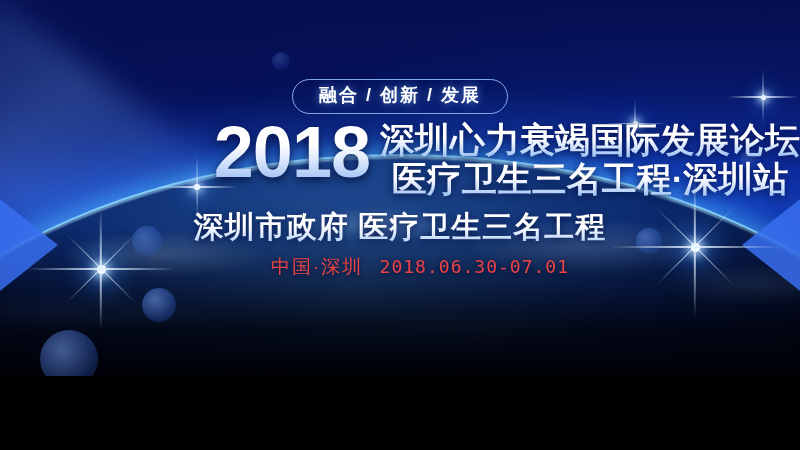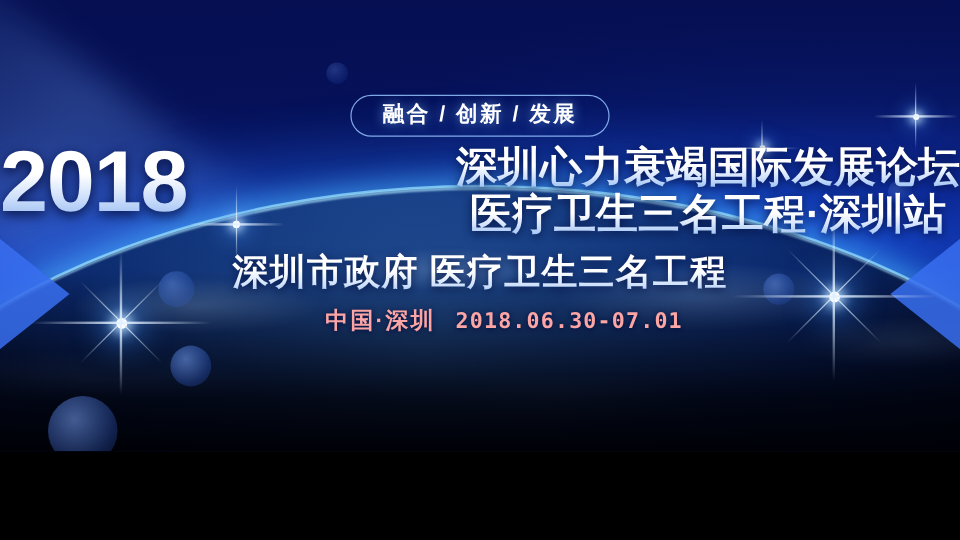--- a/index.html
+++ b/index.html
@@ -173,21 +173,21 @@
     white-space: nowrap;
     text-shadow: 0 0 10px rgba(120,180,255,.7);
   }
 
   .title-row {
     position: absolute;
     left: 0; right: 0;
     top: 118px;
     display: flex;
     align-items: flex-start;
-    justify-content: space-between;
+    justify-content: flex-end;
     gap: 10px;
   }
   .year {
     font-size: 72px;
     font-weight: bold;
     letter-spacing: -1px;
     line-height: 0.95;
     background: linear-gradient(180deg, #ffffff 0%, #ffffff 40%, #cfe0fb 68%, #8fb6f0 100%);
     -webkit-background-clip: text;
     background-clip: text;
@@ -227,22 +227,22 @@
     color: transparent;
     filter: drop-shadow(0 2px 4px rgba(2,10,55,.8));
     text-align: center;
   }
 
   .dateline {
     position: absolute;
     left: 0; right: 0;
     top: 254px;
     font-size: 19px;
-    font-weight: bold;
-    color: #fca5a5;
+    font-weight: normal;
+    color: #ef4444;
     letter-spacing: 1px;
     white-space: nowrap;
     text-shadow: 0 1px 4px rgba(2,10,55,.9);
     margin-left: 40px;
   }
   .dateline .place { letter-spacing: 2px; }
   .dateline .dates {
     font-family: "DejaVu Sans Mono", "Liberation Mono", monospace;
     letter-spacing: 1px;
     margin-left: 10px;

